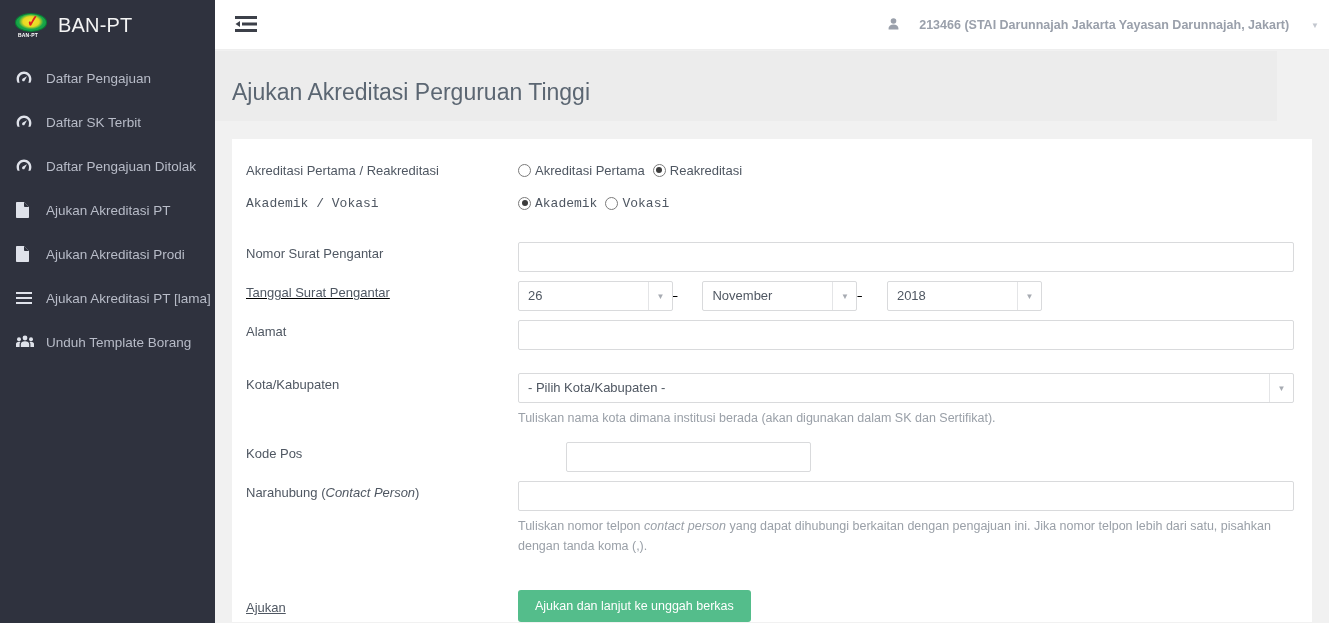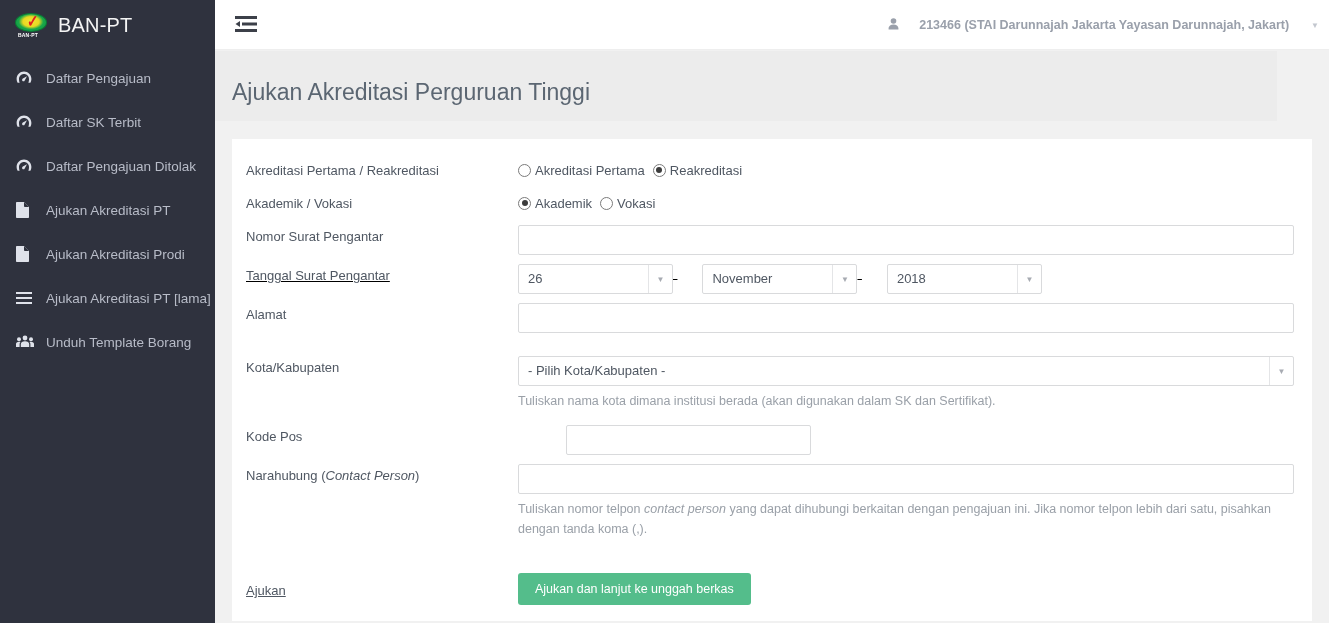--- a/index.html
+++ b/index.html
@@ -394,21 +394,21 @@
             <span>Akreditasi Pertama</span>
           </label>
           <label>
             <span class="rd on"></span>
             <span>Reakreditasi</span>
           </label>
         </div>
       </div>
     </div>
 
-    <div class="form-row" style="margin-bottom:11px;">
+    <div class="form-row" style="margin-bottom:28px;font-family:Liberation Mono, monospace;">
       <div class="fld-label">Akademik / Vokasi</div>
       <div class="fld-body">
         <div class="radio-line">
           <label>
             <span class="rd on"></span>
             <span>Akademik</span>
           </label>
           <label>
             <span class="rd"></span>
             <span>Vokasi</span>

